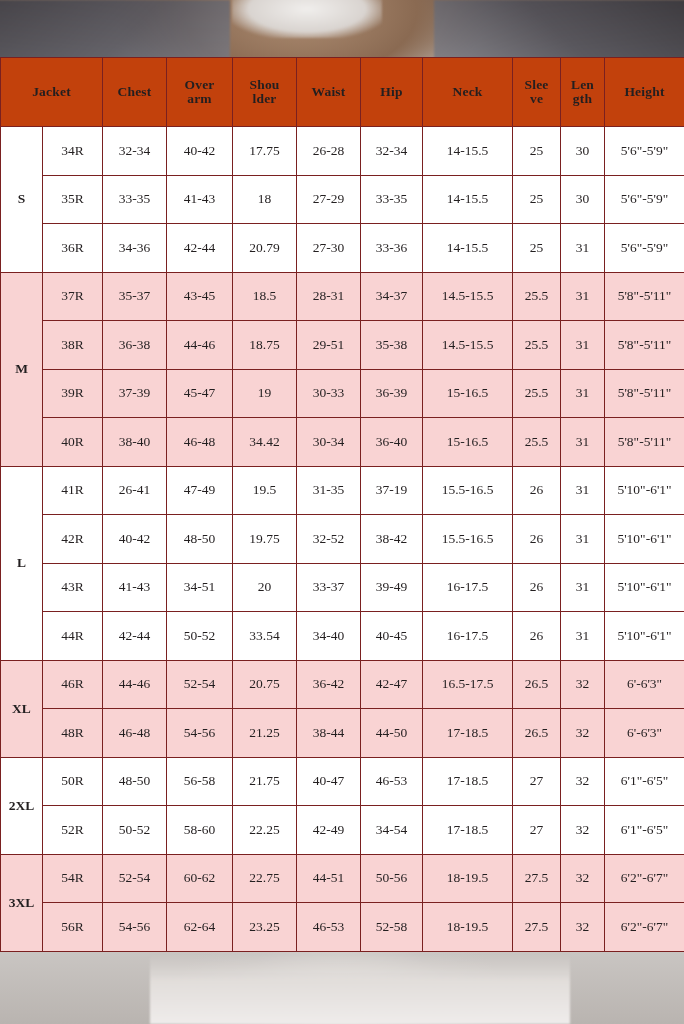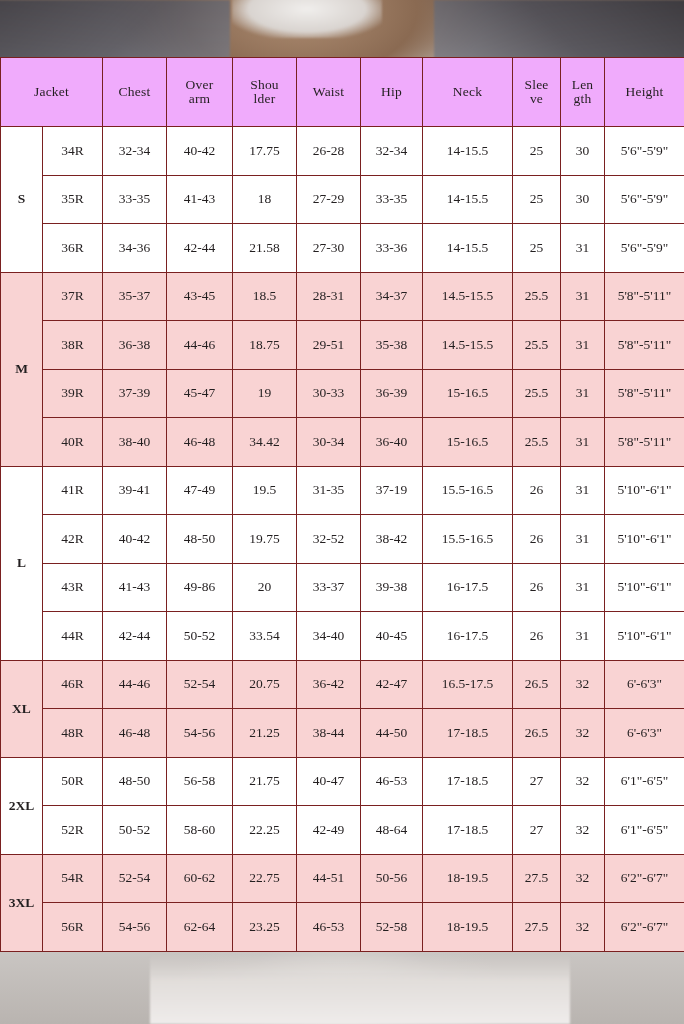--- a/index.html
+++ b/index.html
@@ -70,23 +70,23 @@
   table.size-chart td, table.size-chart th {
     border: 1px solid #7a2020;
     text-align: center;
     vertical-align: middle;
     color: #231f20;
     font-size: 13.5px;
     line-height: 1.15;
     padding: 0;
   }
   thead th {
-    background: #f0abfc;
+    background: #c2410c;
     color: #ffffff;
-    font-weight: normal;
+    font-weight: bold;
     font-size: 13.5px;
     height: 68px;
     border: 1px solid #9e0b0b;
     letter-spacing: .2px;
   }
   thead th.wrap {
     line-height: 1.05;
     margin-left: 25px;
   }
   tbody tr { height: 48.5px; }
@@ -187,21 +187,21 @@
           <td class="num">33-35</td>
           <td class="num">14-15.5</td>
           <td class="bold">25</td>
           <td class="num">30</td>
           <td class="num">5'6"-5'9"</td>
         </tr>
         <tr class="white">
           <td class="num">36R</td>
           <td class="num">34-36</td>
           <td class="num">42-44</td>
-          <td class="num">21.58</td>
+          <td class="num">20.79</td>
           <td class="num">27-30</td>
           <td class="num">33-36</td>
           <td class="num">14-15.5</td>
           <td class="bold">25</td>
           <td class="num">31</td>
           <td class="num">5'6"-5'9"</td>
         </tr>
         <tr class="pink">
           <td class="sizecell pinkcell" rowspan="4">M</td>
           <td class="num">37R</td>
@@ -247,21 +247,21 @@
           <td class="num">30-34</td>
           <td class="num">36-40</td>
           <td class="num">15-16.5</td>
           <td class="bold">25.5</td>
           <td class="num">31</td>
           <td class="num">5'8"-5'11"</td>
         </tr>
         <tr class="white">
           <td class="sizecell whitecell" rowspan="4">L</td>
           <td class="num">41R</td>
-          <td class="num">39-41</td>
+          <td class="num">26-41</td>
           <td class="num">47-49</td>
           <td class="num">19.5</td>
           <td class="num">31-35</td>
           <td class="num">37-19</td>
           <td class="num">15.5-16.5</td>
           <td class="bold">26</td>
           <td class="num">31</td>
           <td class="num">5'10"-6'1"</td>
         </tr>
         <tr class="white">
@@ -272,24 +272,24 @@
           <td class="num">32-52</td>
           <td class="num">38-42</td>
           <td class="num">15.5-16.5</td>
           <td class="bold">26</td>
           <td class="num">31</td>
           <td class="num">5'10"-6'1"</td>
         </tr>
         <tr class="white">
           <td class="num">43R</td>
           <td class="num">41-43</td>
-          <td class="num">49-86</td>
+          <td class="num">34-51</td>
           <td class="num">20</td>
           <td class="num">33-37</td>
-          <td class="num">39-38</td>
+          <td class="num">39-49</td>
           <td class="num">16-17.5</td>
           <td class="bold">26</td>
           <td class="num">31</td>
           <td class="num">5'10"-6'1"</td>
         </tr>
         <tr class="white">
           <td class="num">44R</td>
           <td class="num">42-44</td>
           <td class="num">50-52</td>
           <td class="num">33.54</td>
@@ -337,21 +337,21 @@
           <td class="bold">27</td>
           <td class="num">32</td>
           <td class="num">6'1"-6'5"</td>
         </tr>
         <tr class="white">
           <td class="num">52R</td>
           <td class="num">50-52</td>
           <td class="num">58-60</td>
           <td class="num">22.25</td>
           <td class="num">42-49</td>
-          <td class="num">48-64</td>
+          <td class="num">34-54</td>
           <td class="num">17-18.5</td>
           <td class="bold">27</td>
           <td class="num">32</td>
           <td class="num">6'1"-6'5"</td>
         </tr>
         <tr class="pink">
           <td class="sizecell pinkcell" rowspan="2">3XL</td>
           <td class="num">54R</td>
           <td class="num">52-54</td>
           <td class="num">60-62</td>

